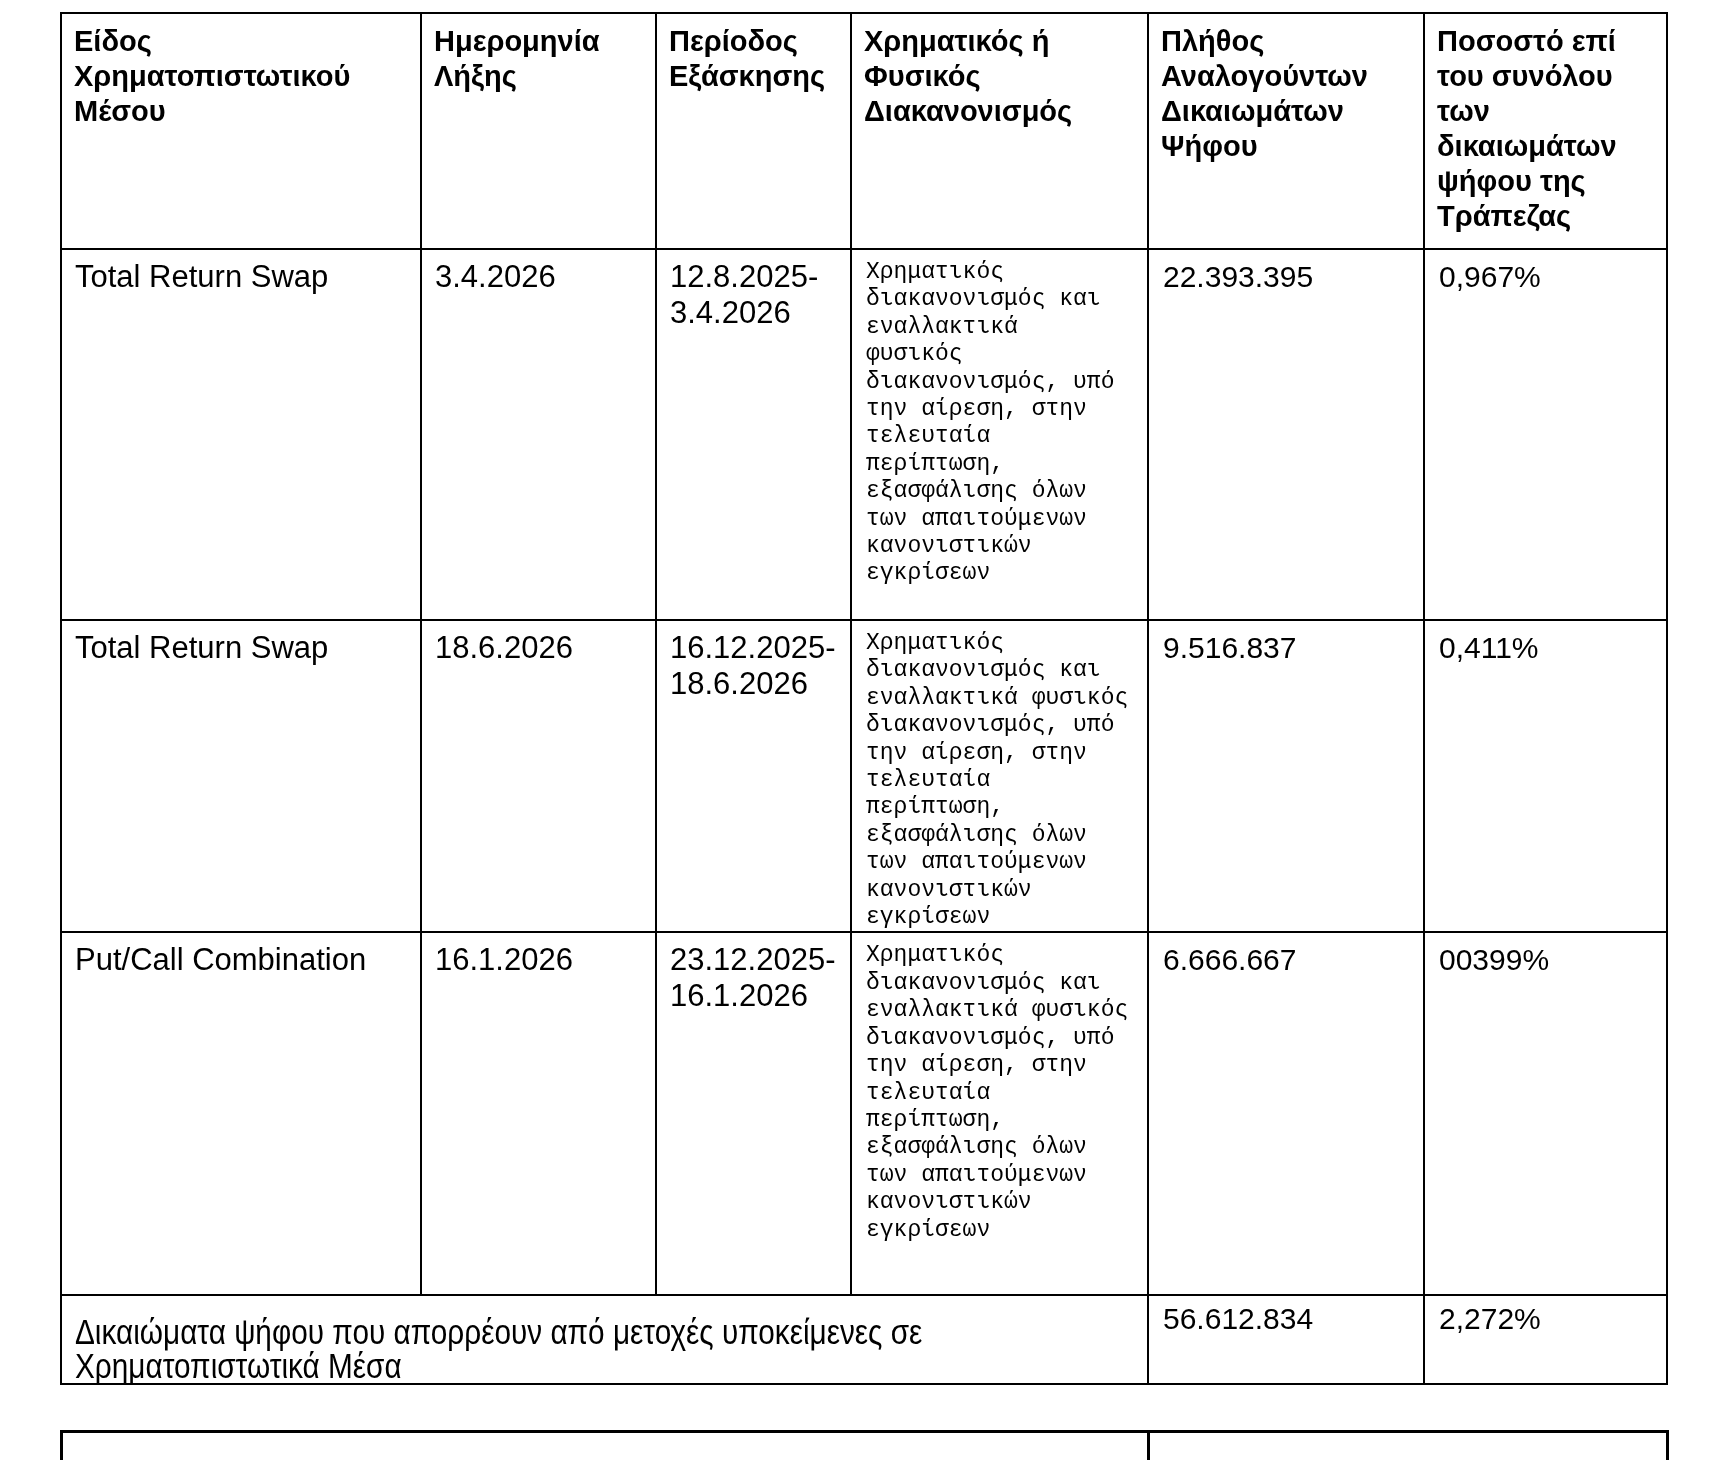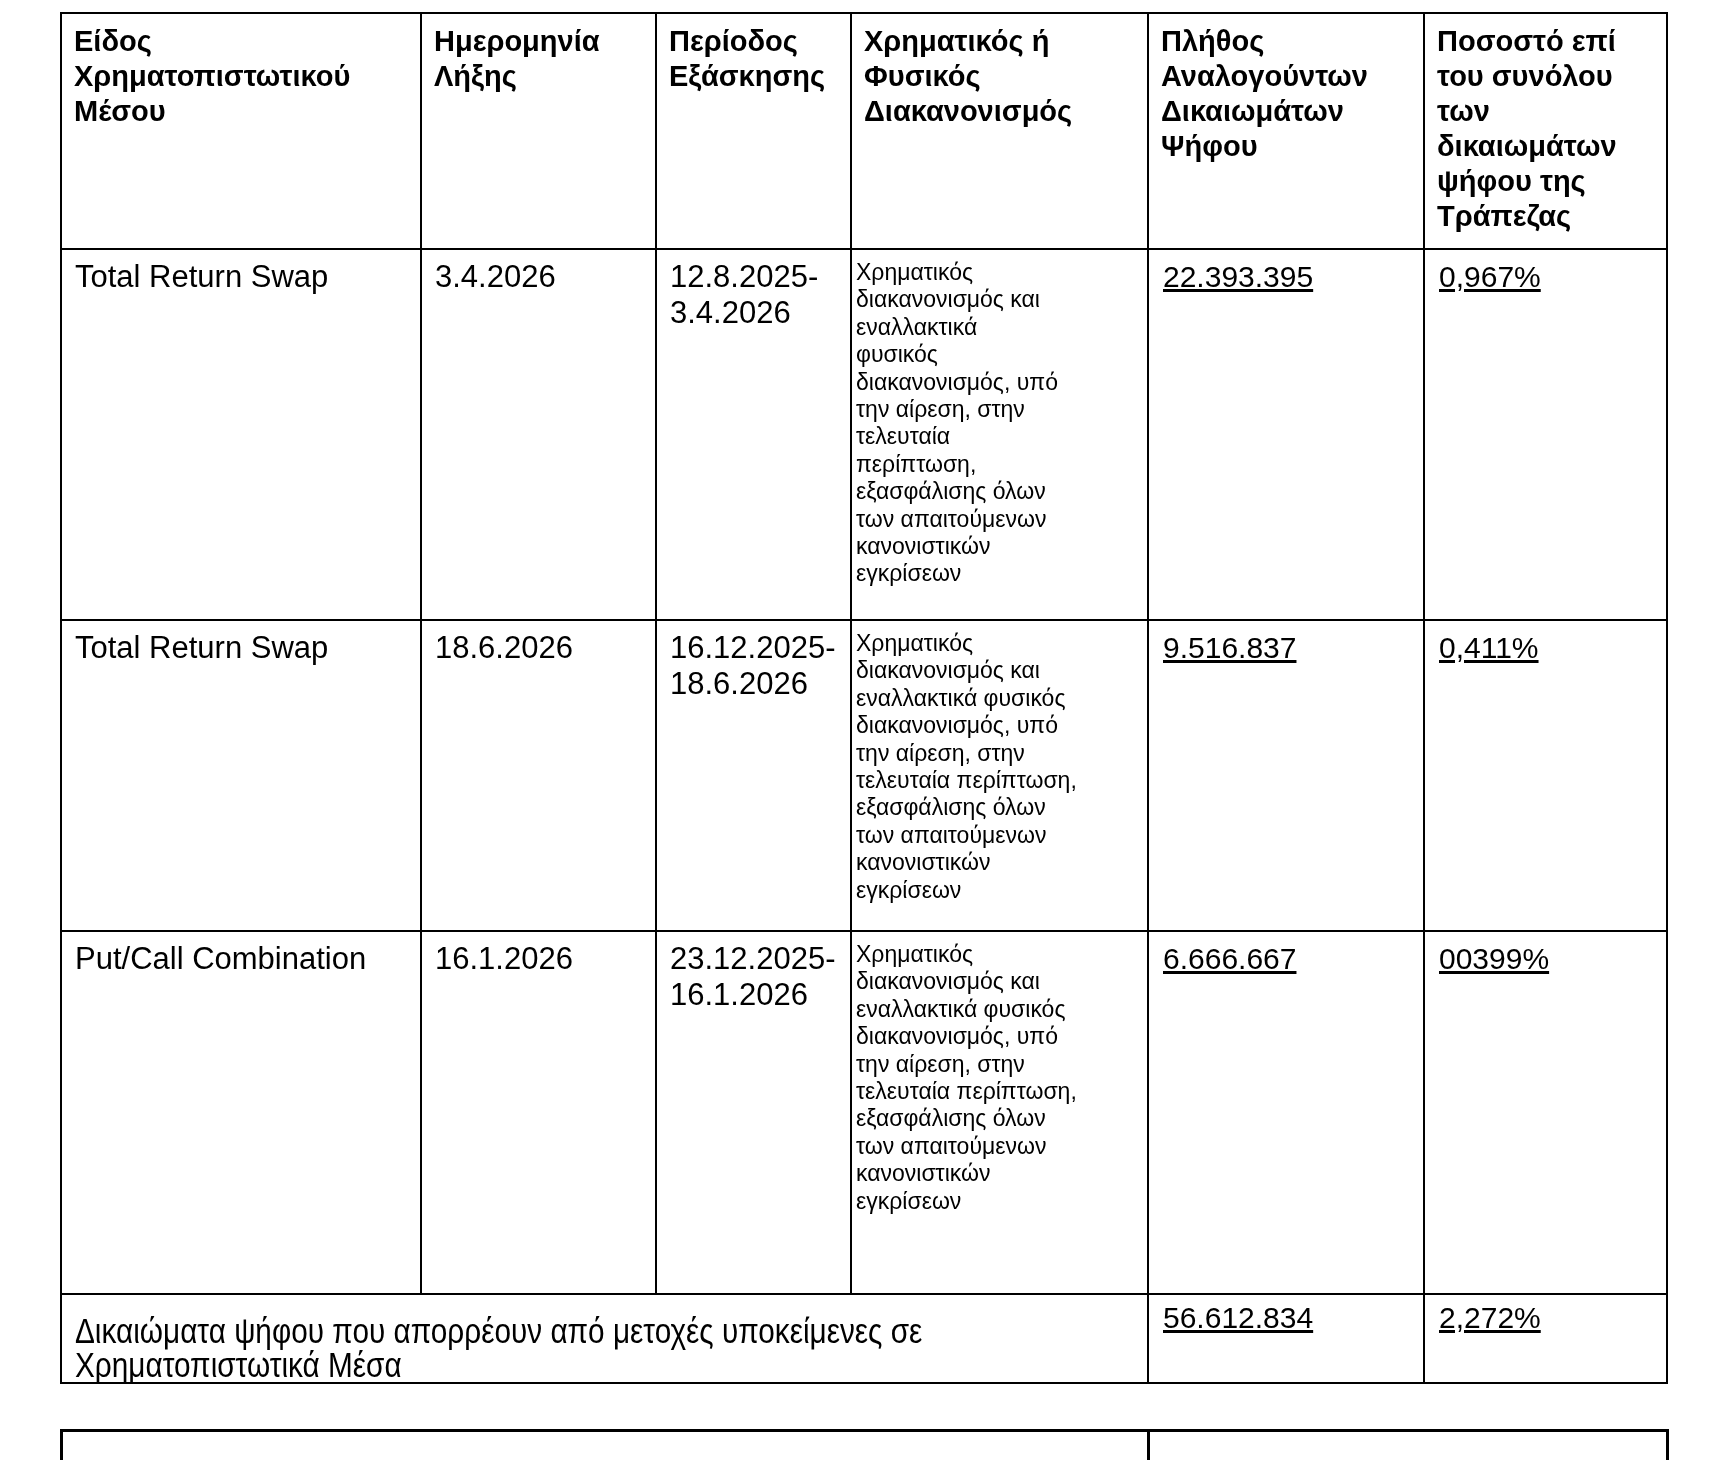--- a/index.html
+++ b/index.html
@@ -43,26 +43,26 @@
   }
   .cell-data {
     font-size: 31px;
     line-height: 36px;
     padding: 9px 18px 0 13px;
   }
   .cell-num {
     font-size: 30px;
     line-height: 36px;
     padding: 9px 10px 0 14px;
-    text-decoration: underline;
   }
   .cell-settlement {
     font-size: 23px;
     line-height: 27.4px;
-    padding: 9px 6px 0 4px;
+    padding: 9px 6px 0 14px;
+    font-family: Liberation Mono, monospace;
   }
   .row-header  { height: 236px; }
   .row-1       { height: 371px; }
   .row-2       { height: 311px; }
   .row-3       { height: 363px; }
   .row-agg     { height: 70px;  }
   .agg-label-cell {
     padding: 1px 8px 0 13px;
   }
   .agg-num {

